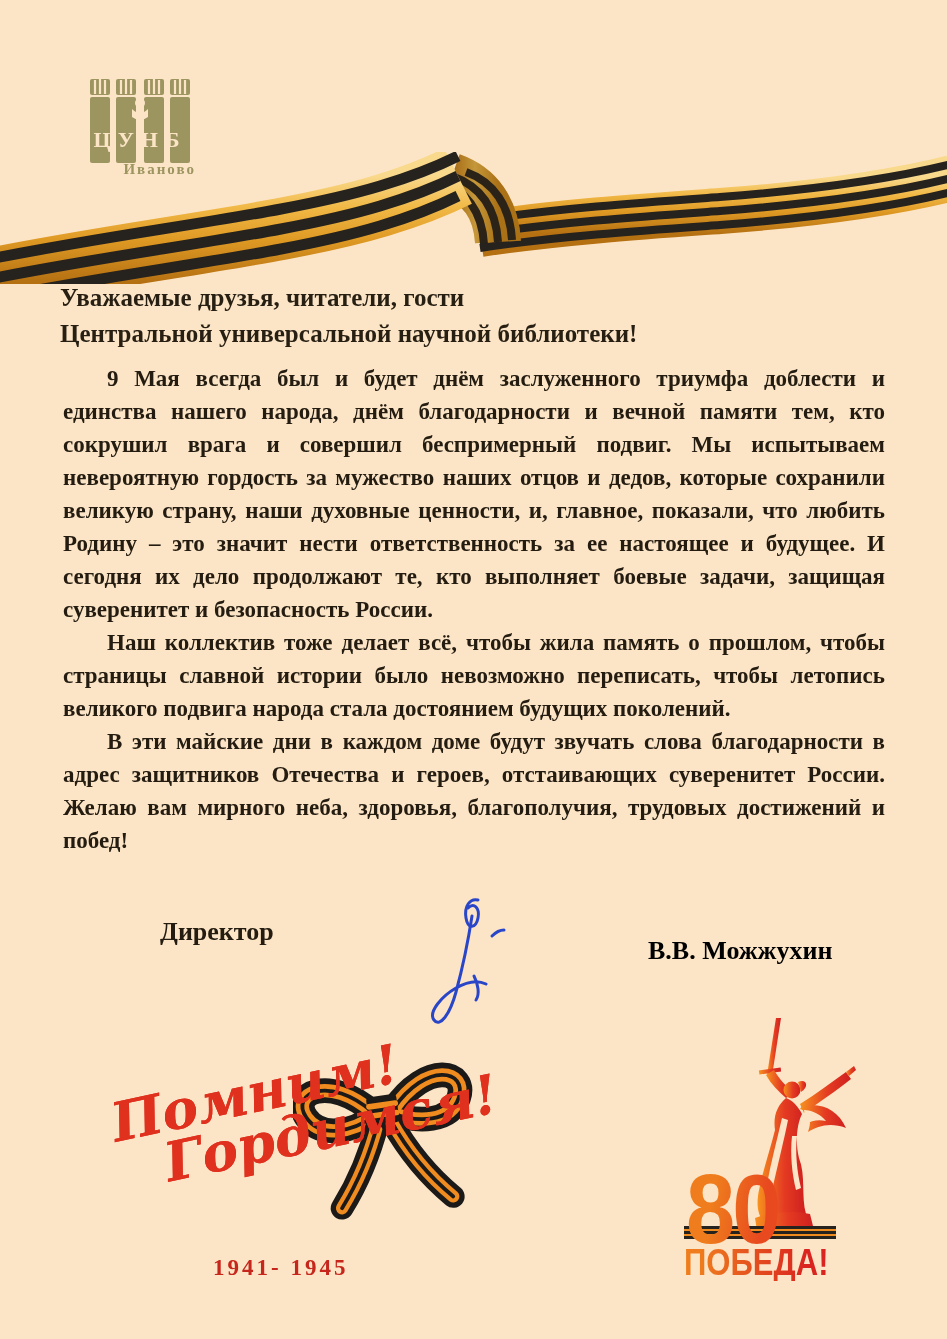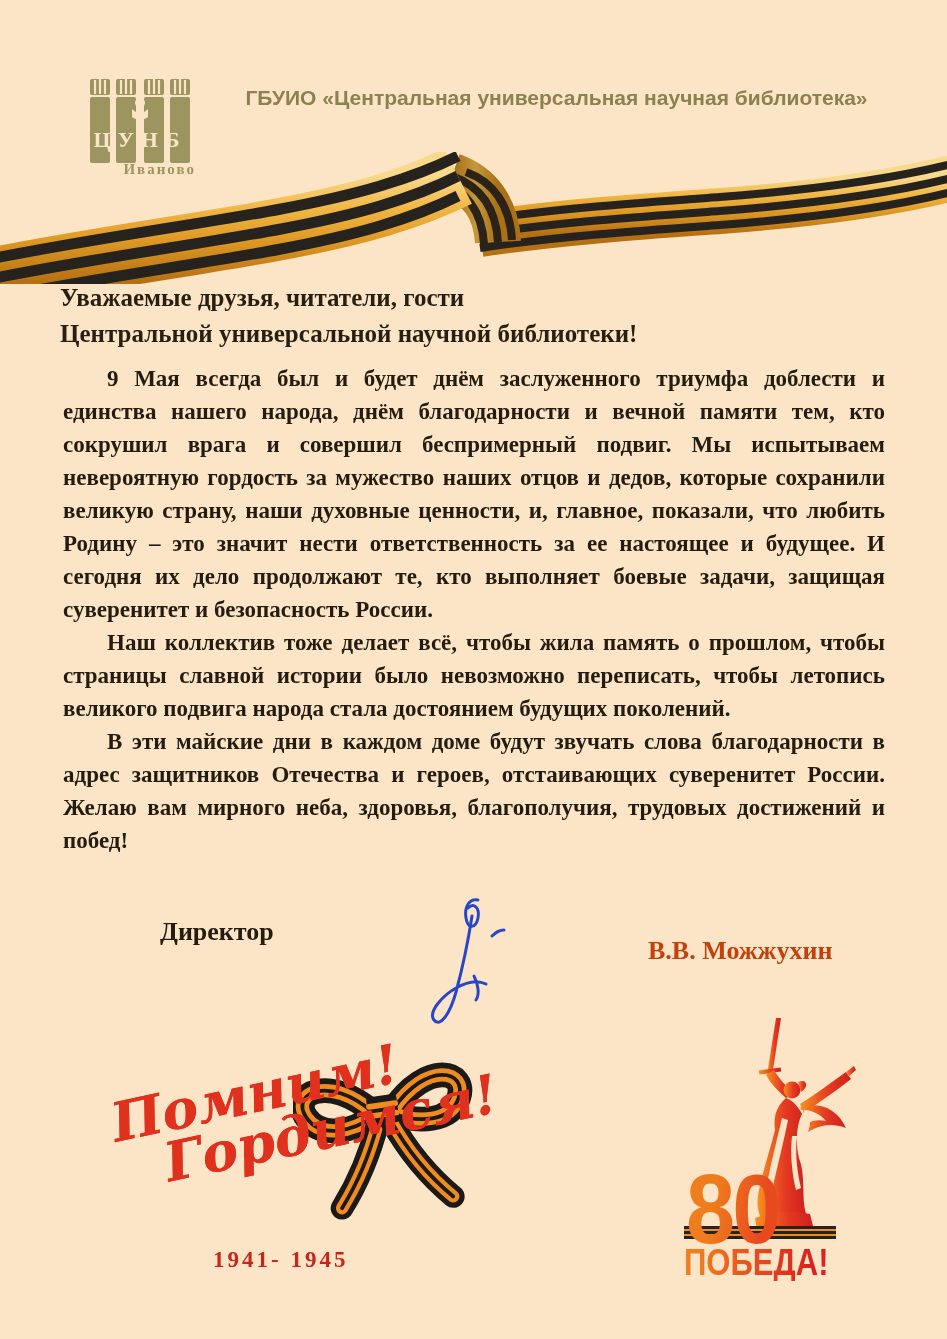--- a/index.html
+++ b/index.html
@@ -28,34 +28,34 @@
   }
   
   .letter-body{
     position:absolute;left:63px;right:62px;top:362px;
     color:#241c10;font:600 23px/33px "Liberation Serif", serif;
     text-align:justify;
   }
   .letter-body p{margin:0;text-indent:44px;}
   
   .sig-role{position:absolute;left:160px;top:919px;color:#241c10;font:700 26px/1 "Liberation Serif", serif;}
-  .sig-name{position:absolute;left:648px;top:938px;color:#c2410c;font:700 26px/1 "Liberation Serif", serif;}
+  .sig-name{position:absolute;left:648px;top:938px;color:#000000;font:700 26px/1 "Liberation Serif", serif;}
   .sig-ink{position:absolute;left:416px;top:892px;width:104px;height:140px;}
   
   .memorial{position:absolute;left:95px;top:1052px;width:390px;height:240px;}
   .bow{position:absolute;left:198px;top:2px;width:180px;height:172px;}
   .slogans{
     position:absolute;left:12px;top:48px;z-index:3;
     transform:rotate(-12deg);transform-origin:left top;
     color:#e0301e;font:700 italic 54px/0.92 "DejaVu Serif", serif;
     white-space:nowrap;text-shadow:0 0 0 #e0301e;
   }
   .slogans .l2{margin-left:44px;}
   .years{
-    position:absolute;left:118px;top:196px;z-index:3;
+    position:absolute;left:118px;top:204px;z-index:3;
     color:#c6261b;font:700 23px/1 "Liberation Serif", serif;letter-spacing:3px;text-align:center;
   }
   
   .victory{position:absolute;left:660px;top:1018px;width:285px;height:305px;}
   .statue{position:absolute;left:40px;top:0;width:160px;height:215px;}
   .v-number{
     position:absolute;left:26px;top:142px;z-index:2;
     font:900 96px/1 "Liberation Sans", sans-serif;letter-spacing:-3px;
     background:linear-gradient(100deg,#ef7d1d 30%,#e8491f 80%);
     -webkit-background-clip:text;background-clip:text;color:transparent;
@@ -104,21 +104,20 @@
     </g>
 
     <circle cx="52" cy="26" r="5" fill="#fce5c7"></circle>
     <path d="M44 32 q8 8 16 0 l0 8 q-8 6 -16 0 Z" fill="#fce5c7"></path>
 
     <text x="52" y="70" text-anchor="middle" fill="#fce5c7" font-family="Liberation Serif, serif" font-size="22" font-weight="700" letter-spacing="7">ЦУНБ</text>
   </svg>
   <div class="logo-city">Иваново</div>
 
   <div class="org-header">
-    <div>ГБУИО «Центральная универсальная научная библиотека»</div>
   </div>
 
   <div class="ribbon-wrap">
     <svg width="947" height="132" viewBox="0 0 947 132">
       <defs>
         <linearGradient id="gold" x1="0" y1="0" x2="0" y2="1">
           <stop offset="0" stop-color="#f9d98c"></stop>
           <stop offset=".3" stop-color="#f1b845"></stop>
           <stop offset=".6" stop-color="#df9a24"></stop>
           <stop offset="1" stop-color="#b57012"></stop>

